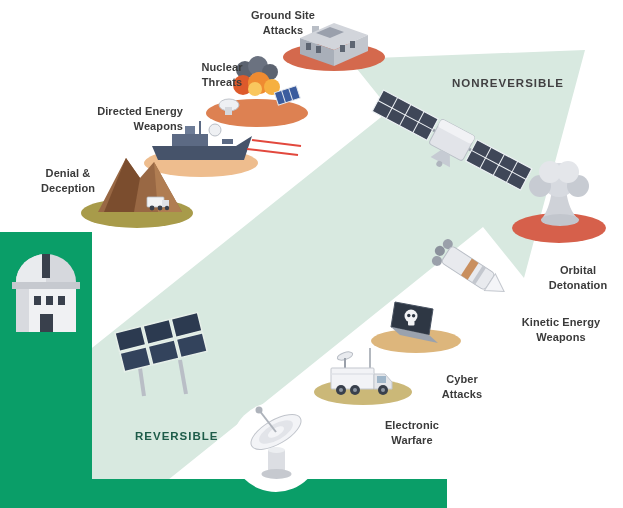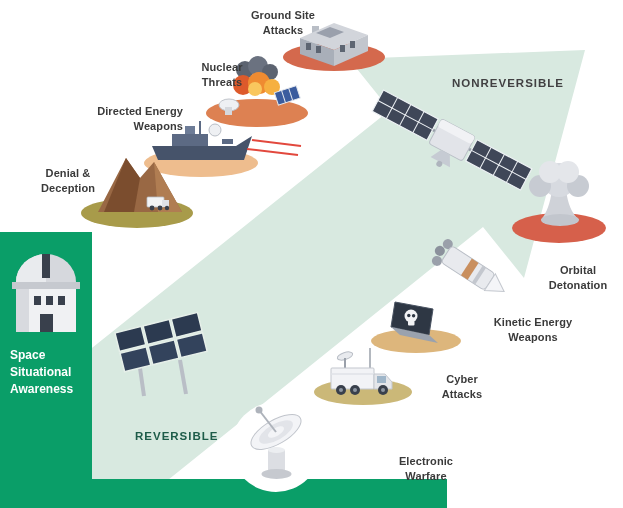--- a/index.html
+++ b/index.html
@@ -233,26 +233,23 @@
   <div class="label" style="left:238px; top:8px; width:90px;">Ground Site
 Attacks</div>
   <div class="label" style="left:184px; top:60px; width:76px;">Nuclear
 Threats</div>
   <div class="label" style="left:78px; top:104px; width:105px;text-align:right;">Directed Energy
 Weapons</div>
   <div class="label" style="left:24px; top:166px; width:88px;">Denial &amp;
 Deception</div>
   <div class="label" style="left:534px; top:263px; width:88px;">Orbital
 Detonation</div>
-  <div class="label" style="left:482px; top:315px; width:102px;">Kinetic Energy
+  <div class="label" style="left:510px; top:315px; width:102px;">Kinetic Energy
 Weapons</div>
   <div class="label" style="left:424px; top:372px; width:76px;">Cyber
 Attacks</div>
-  <div class="label" style="left:384px; top:418px; width:84px;margin-top:36px;">Electronic
+  <div class="label" style="left:370px; top:418px; width:84px;">Electronic
 Warfare</div>
 
   <div class="axis-label rev" style="left:106px; top:430px;">REVERSIBLE</div>
   <div class="axis-label nonrev" style="left:452px; top:77px;">NONREVERSIBLE</div>
 
-  <div class="sidebar-label">Space
-Situational
-Awareness</div>
 </div>
 
 </body></html>

